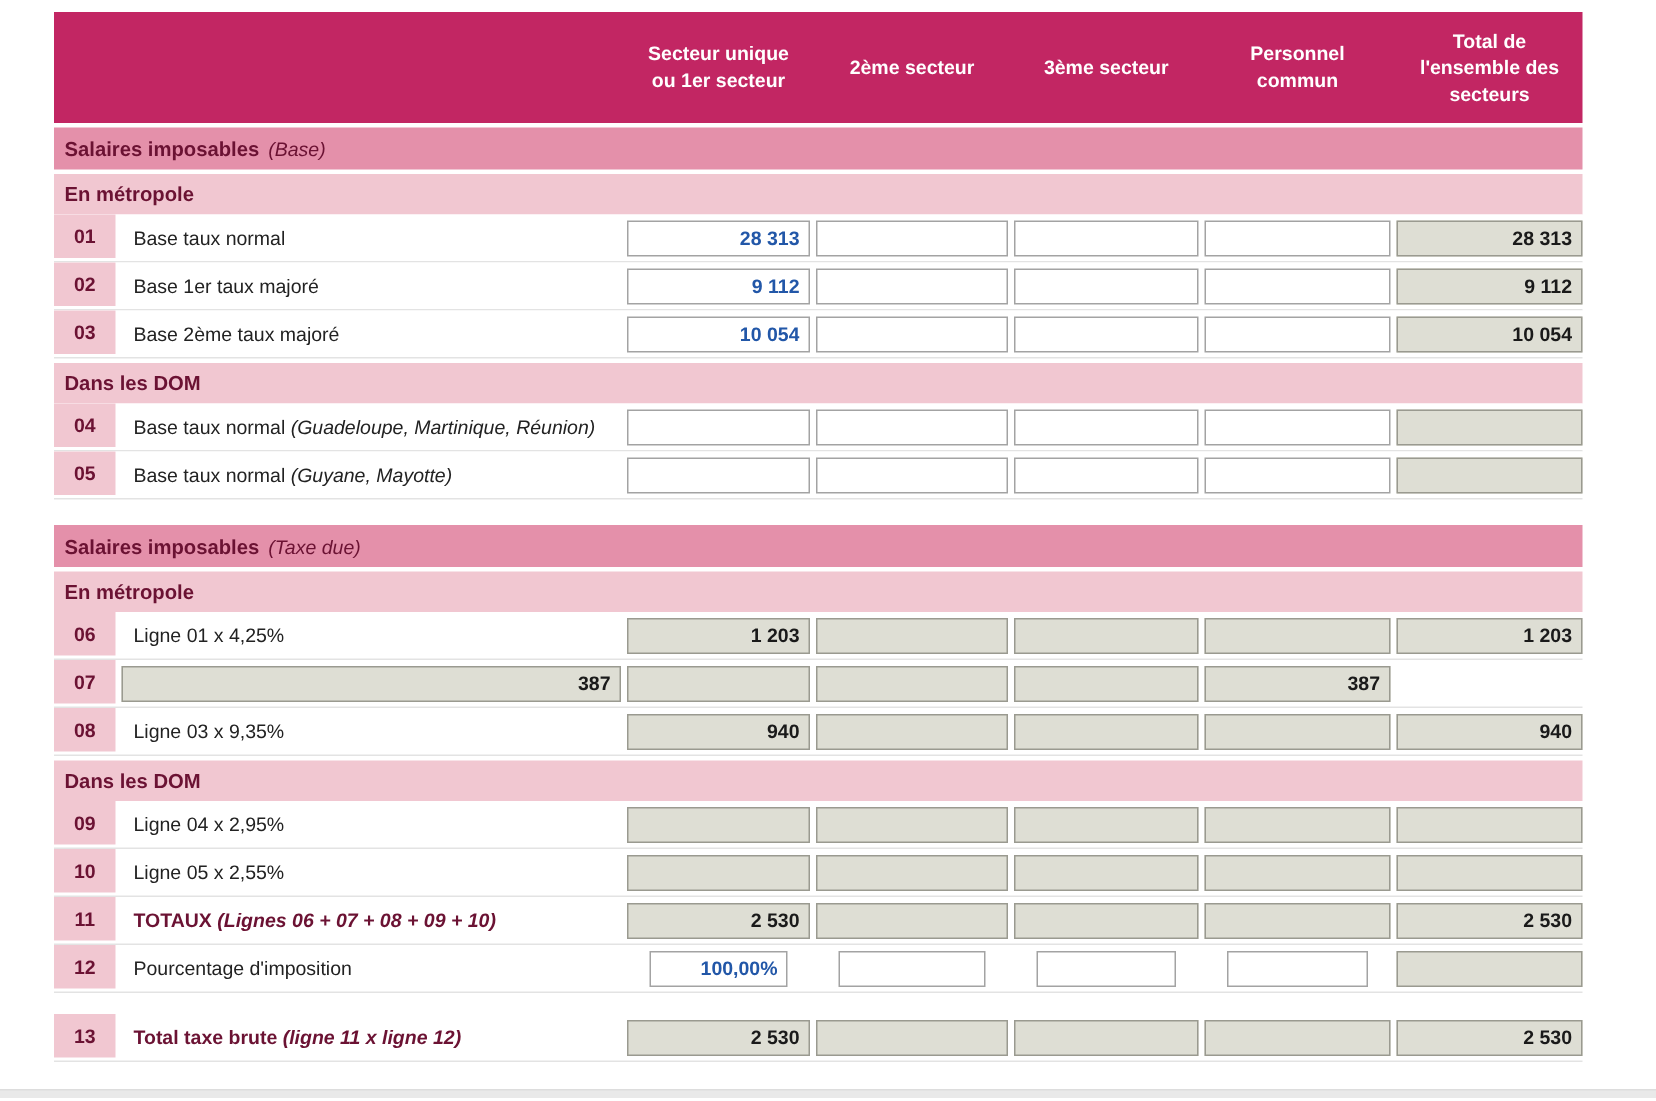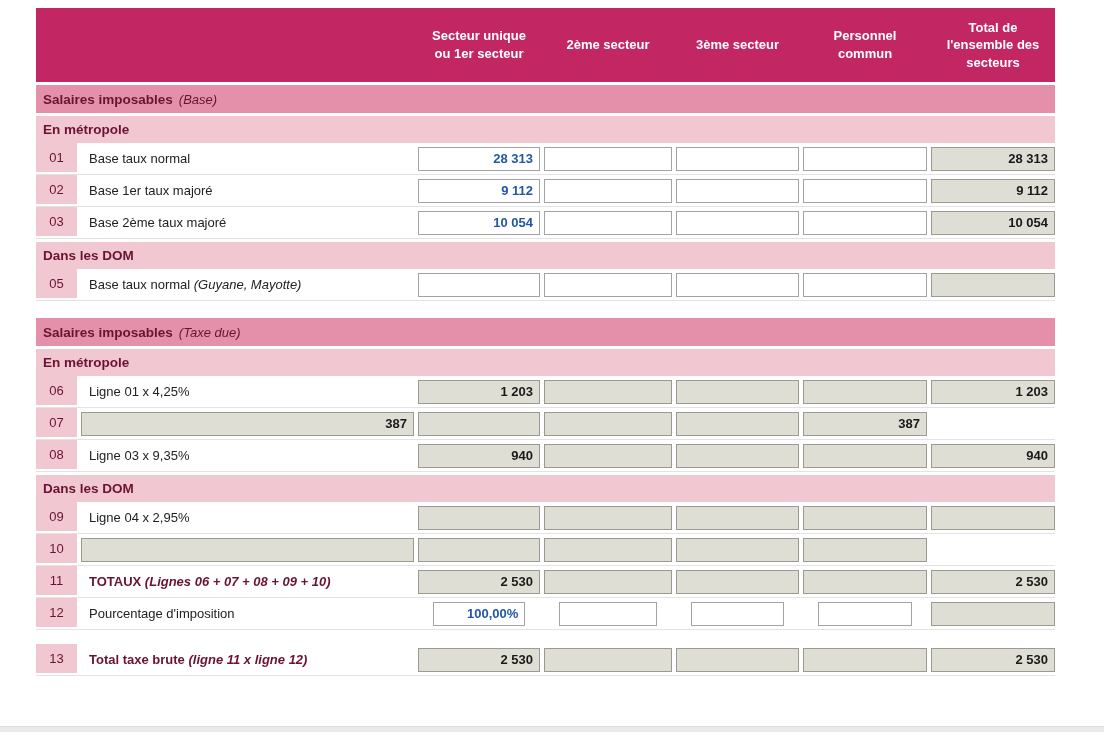--- a/index.html
+++ b/index.html
@@ -28,21 +28,21 @@
   
   .band { margin-top: 3px; padding-left: 7px; display: flex; align-items: center; }
   .section-band { background: var(--section_bg); height: 28px; }
   .subsection-band { background: var(--subsection_bg); height: 27px; }
   .band .band-title { font-weight: bold; color: var(--maroon); font-size: 13.5px; }
   .band .band-note { font-style: italic; color: var(--maroon); margin-left: 6px; font-size: 13px; }
 
   
   .row { height: 32px; align-items: center; border-bottom: 1px solid #e3e3e3; background: #fff; }
   .row .num {
-    background: var(--subsection_bg); color: var(--maroon); font-weight: normal;
+    background: var(--subsection_bg); color: var(--maroon); font-weight: bold;
     height: 29px; align-self: start; display: flex; align-items: center; justify-content: center;
   }
   .row .label { padding-left: 8px; white-space: nowrap; overflow: hidden; }
   .row .label .label-note { font-style: italic; }
   .row.bold-label .label { font-weight: bold; color: var(--maroon); }
 
   .cell-input {
     width: 100%; height: 24px; border: 1px solid #a3a3a3; background: #fff;
     text-align: right; padding: 0 6px; font-weight: bold; color: var(--value_blue);
     font-size: 13px; font-family: inherit; outline: none; display: block;
@@ -139,20 +139,40 @@
         </div>
         <div class="cell-wrap">
           <input type="text" class="cell-input" style="">
         </div>
         <div class="cell-readonly">10 054</div>
       </div>
       <div class="band subsection-band">
     <span class="band-title">Dans les DOM</span>
   </div>
       <div class="grid7 row">
+    <div class="num">04</div>
+    <div class="label">
+      <span class="label-main">Base taux normal </span>
+      <span class="label-note">(Guadeloupe, Martinique, Réunion)</span>
+    </div>
+  <div class="cell-wrap">
+          <input type="text" class="cell-input" style="">
+        </div>
+        <div class="cell-wrap">
+          <input type="text" class="cell-input" style="">
+        </div>
+        <div class="cell-wrap">
+          <input type="text" class="cell-input" style="">
+        </div>
+        <div class="cell-wrap">
+          <input type="text" class="cell-input" style="">
+        </div>
+        <div class="cell-readonly"></div>
+      </div>
+      <div class="grid7 row">
     <div class="num">05</div>
     <div class="label">
       <span class="label-main">Base taux normal </span>
       <span class="label-note">(Guyane, Mayotte)</span>
     </div>
   <div class="cell-wrap">
           <input type="text" class="cell-input" style="">
         </div>
         <div class="cell-wrap">
           <input type="text" class="cell-input" style="">
@@ -215,20 +235,24 @@
       <span class="label-note"></span>
     </div>
   <div class="cell-readonly"></div>
         <div class="cell-readonly"></div>
         <div class="cell-readonly"></div>
         <div class="cell-readonly"></div>
         <div class="cell-readonly"></div>
       </div>
       <div class="grid7 row">
     <div class="num">10</div>
+    <div class="label">
+      <span class="label-main">Ligne 05 x 2,55%</span>
+      <span class="label-note"></span>
+    </div>
   <div class="cell-readonly"></div>
         <div class="cell-readonly"></div>
         <div class="cell-readonly"></div>
         <div class="cell-readonly"></div>
         <div class="cell-readonly"></div>
       </div>
       <div class="grid7 row bold-label">
     <div class="num">11</div>
     <div class="label">
       <span class="label-main">TOTAUX </span>

